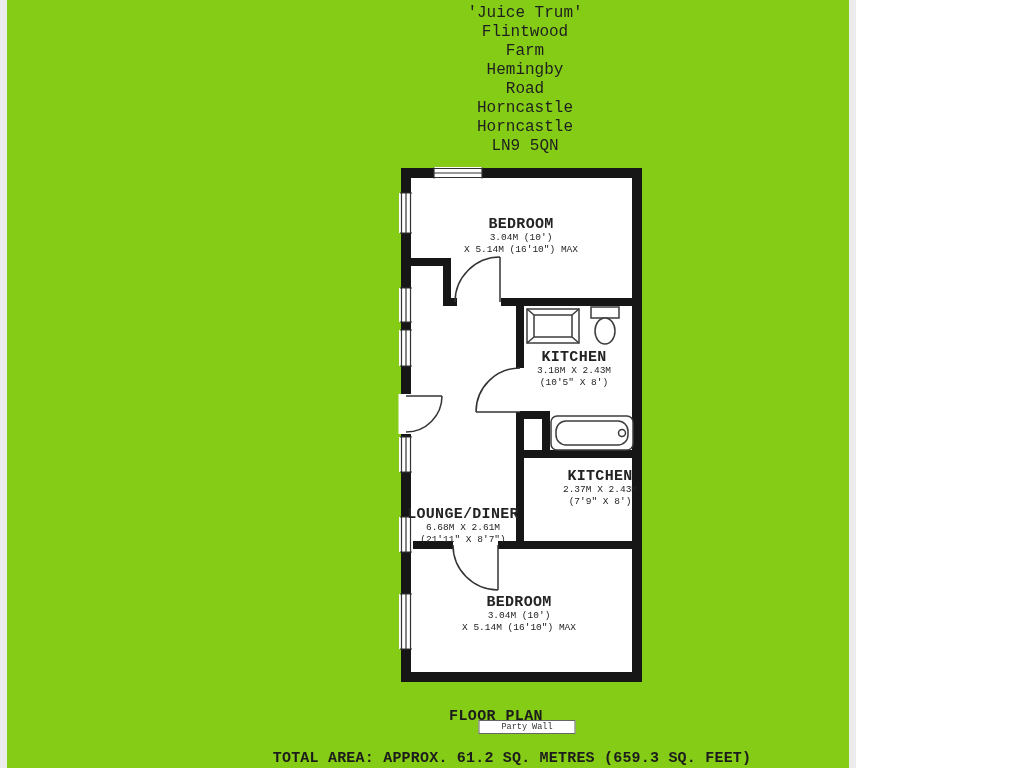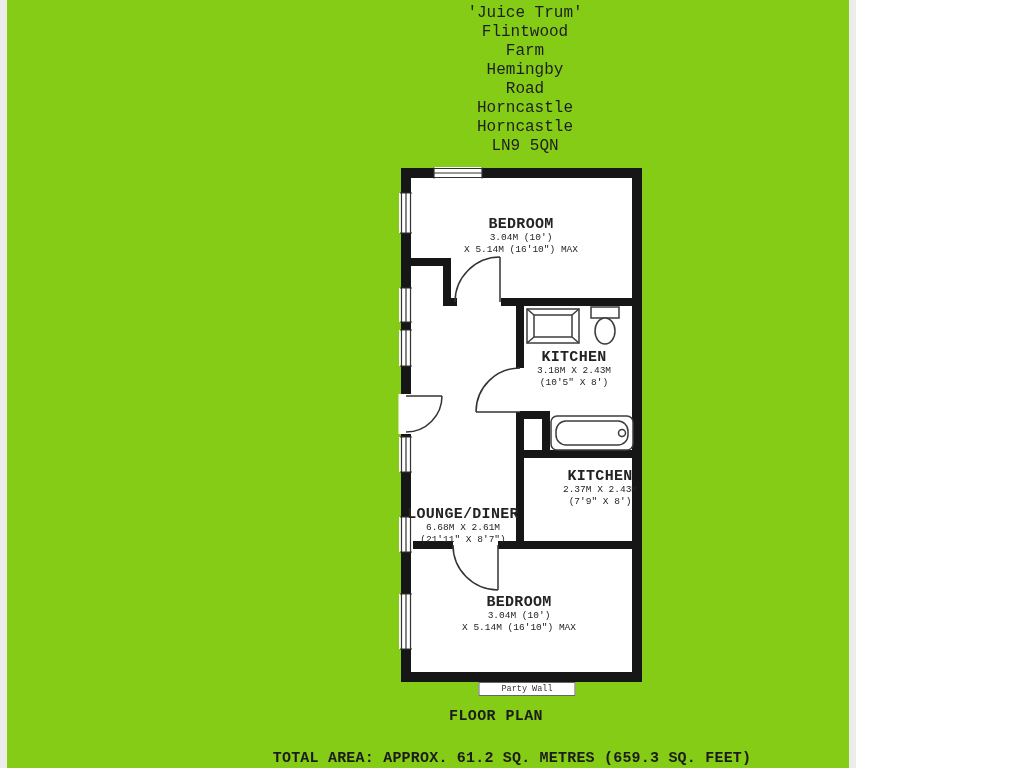--- a/index.html
+++ b/index.html
@@ -15,21 +15,21 @@
     text-align:center;font-size:16px;line-height:19px;color:#1f1f1f;
   }
   .plan-svg{position:absolute;left:0;top:0;}
   .room-label{
     position:absolute;transform:translateX(-50%);text-align:center;color:#242424;
     white-space:nowrap;
   }
   .room-name{font-size:15px;font-weight:700;line-height:14px;letter-spacing:.3px;}
   .room-dim{font-size:9.5px;line-height:11.5px;}
   .party-wall{
-    position:absolute;left:527px;top:682px;transform:translateX(-50%);
+    position:absolute;left:527px;top:720px;transform:translateX(-50%);
     font-size:8.5px;color:#333;border:1px solid #666;background:#fff;
     padding:1px 22px;line-height:10px;
   }
   .plan-title{
     position:absolute;left:496px;top:708px;transform:translateX(-50%);
     font-size:15px;font-weight:700;letter-spacing:.4px;color:#1c1c1c;
   }
   .total-area{
     position:absolute;left:512px;top:750px;transform:translateX(-50%);
     font-size:15px;font-weight:700;letter-spacing:.2px;color:#1c1c1c;white-space:nowrap;

